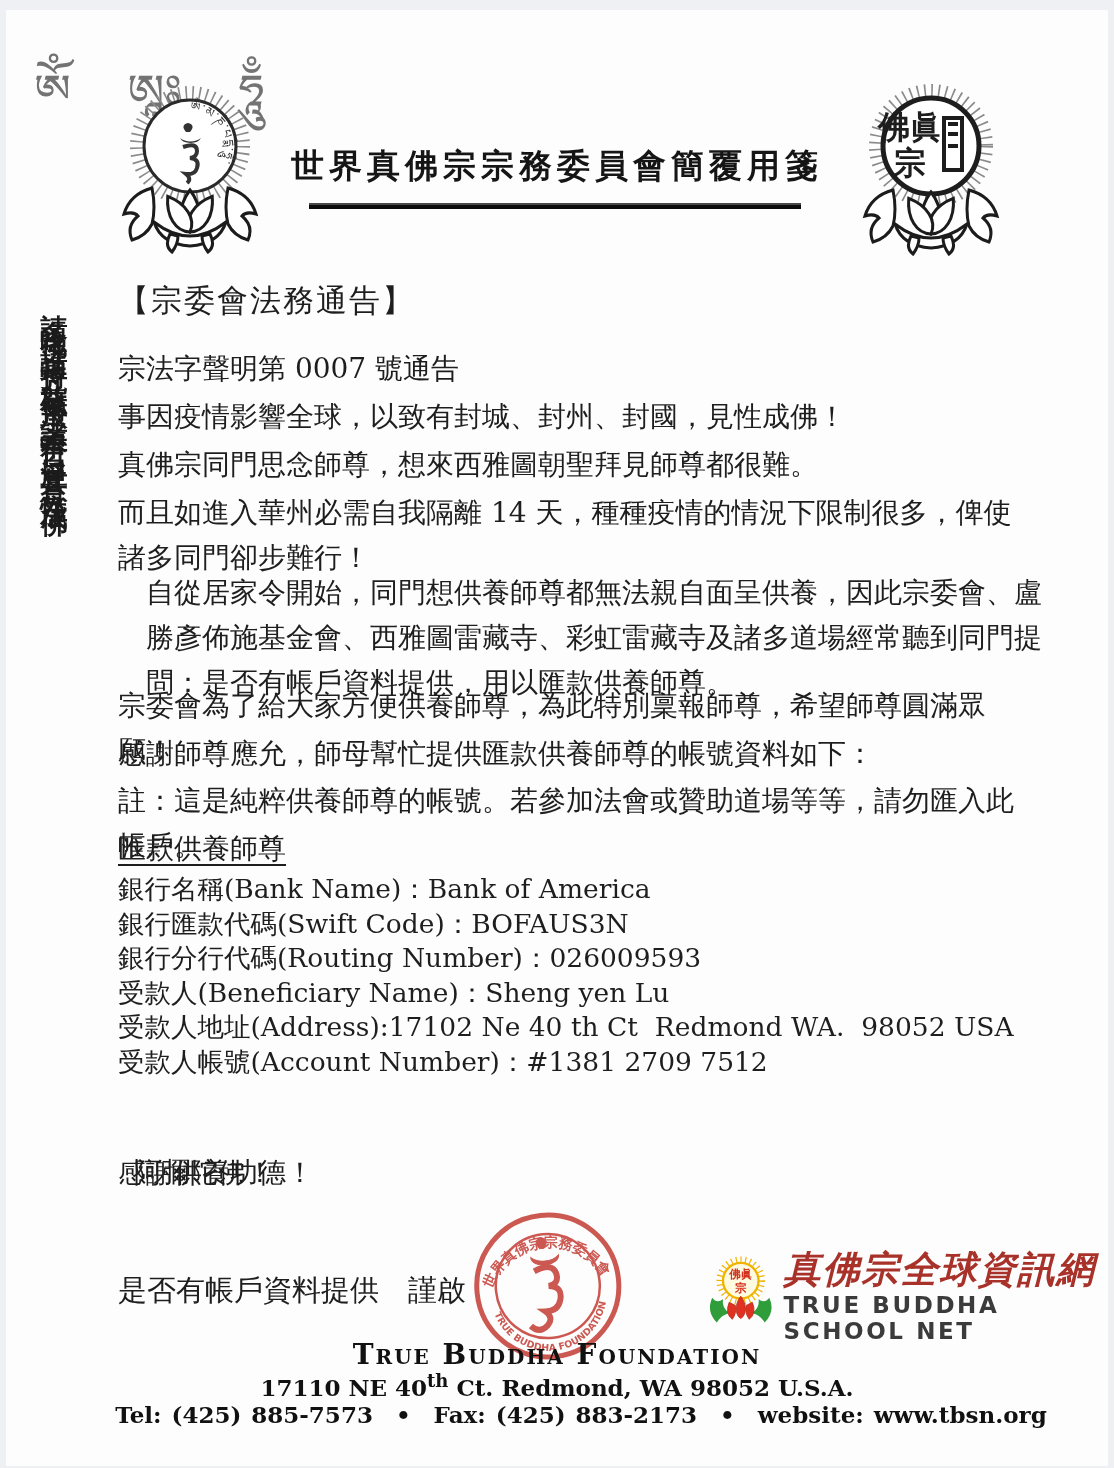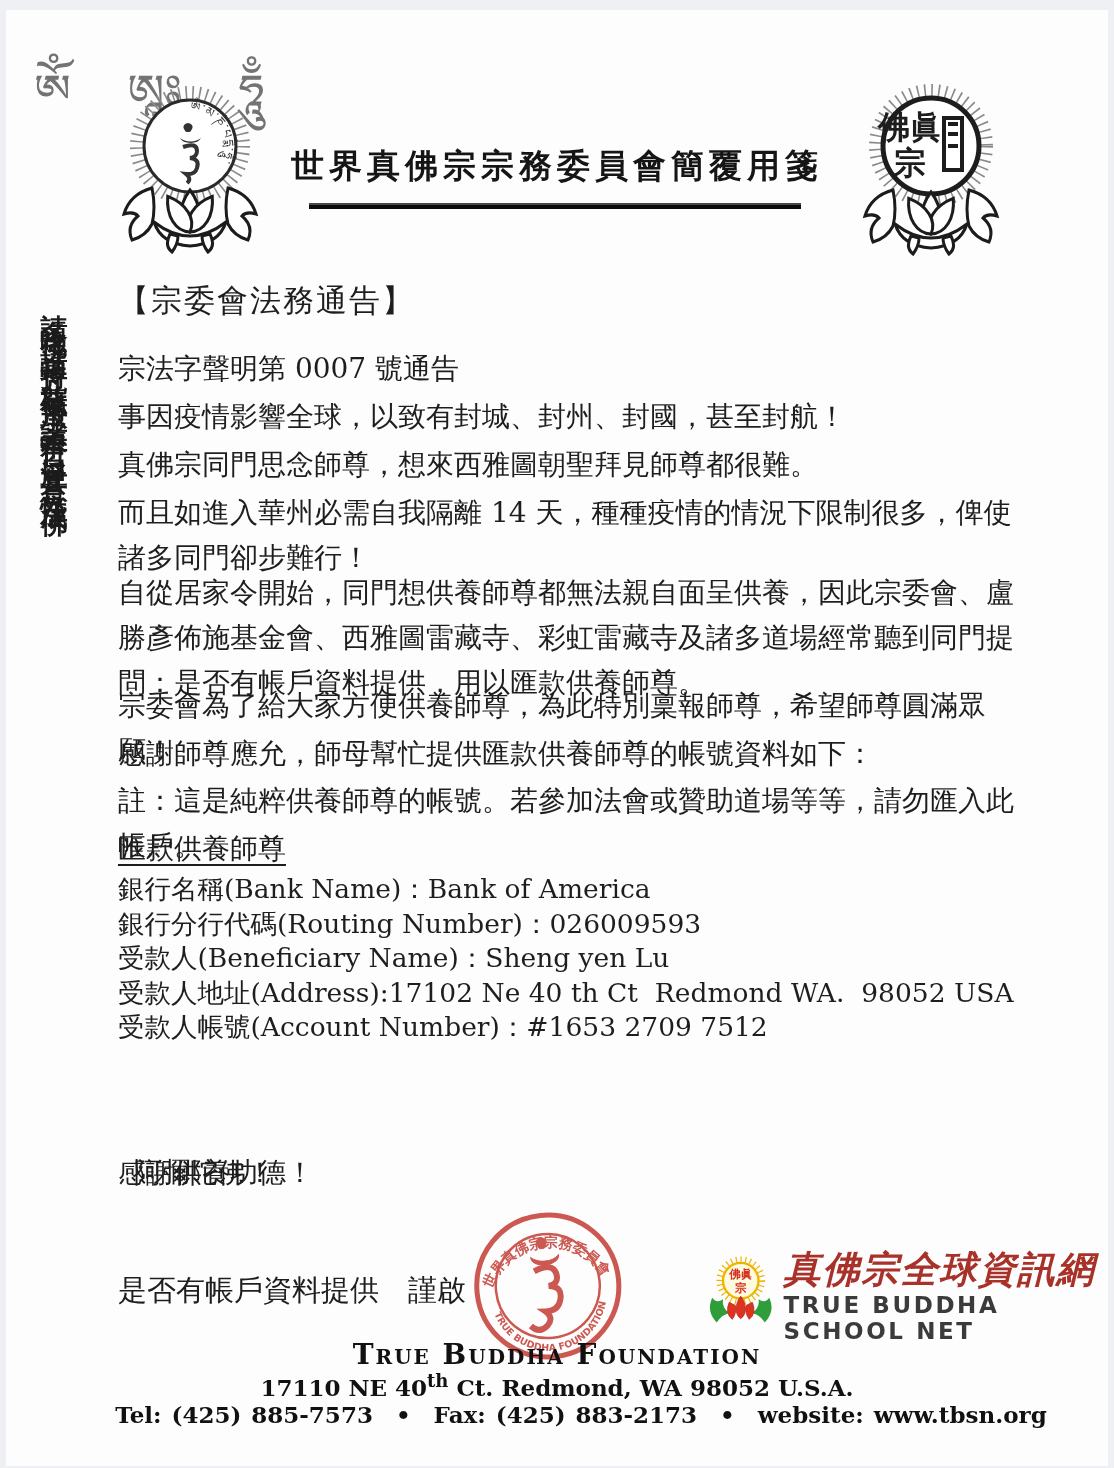--- a/index.html
+++ b/index.html
@@ -45,21 +45,21 @@
   }
 
   
   .content { position:absolute; left:112px; top:0; width:906px; font-size:28px; color:#1e1e1e; }
   .blk { position:absolute; left:0; width:906px; line-height:45px; }
   .notice-heading { top:268px; font-size:31px; letter-spacing:2px; }
   .subject        { top:336px; }
   .p1 { top:384px; }
   .p2 { top:432px; }
   .p3 { top:480px; }
-  .p4 { top:560px; }
+  .p4 { top:560px;margin-left:28px; }
   .p5 { top:673px; }
   .p6 { top:721px; }
   .note-line { top:768px; }
   .bank-title { top:816px; text-decoration:underline; text-underline-offset:6px; }
   .bank-lines { top:862px; font-size:26.5px; line-height:34.5px; }
   .thanks   { top:1140px; }
   .amitabha { top:1140px;margin-left:16px; }
   .signature { top:1258px; font-size:29px; }
 
   
@@ -141,34 +141,35 @@
         <path d="M99,154 Q105,166 97,172 Q91,164 91,156 Z"></path>
       </g>
     </svg>
   </div>
 
   <div class="side-motto txt">請多唸佛・請常持咒・尊敬傳承・諸善奉行・自淨其意・見性成佛</div>
 
   <div class="content">
     <div class="blk notice-heading txt">【宗委會法務通告】</div>
     <div class="blk subject txt">宗法字聲明第 0007 號通告</div>
-    <div class="blk p1 txt">事因疫情影響全球，以致有封城、封州、封國，甚至封航！</div>
+    <div class="blk p1 txt">事因疫情影響全球，以致有封城、封州、封國，見性成佛！</div>
     <div class="blk p2 txt">真佛宗同門思念師尊，想來西雅圖朝聖拜見師尊都很難。</div>
     <div class="blk p3 txt">而且如進入華州必需自我隔離 14 天，種種疫情的情況下限制很多，俾使諸多同門卻步難行！</div>
     <div class="blk p4 txt">自從居家令開始，同門想供養師尊都無法親自面呈供養，因此宗委會、盧勝彥佈施基金會、西雅圖雷藏寺、彩虹雷藏寺及諸多道場經常聽到同門提問：是否有帳戶資料提供，用以匯款供養師尊。</div>
     <div class="blk p5 txt">宗委會為了給大家方便供養師尊，為此特別稟報師尊，希望師尊圓滿眾願！</div>
     <div class="blk p6 txt">感謝師尊應允，師母幫忙提供匯款供養師尊的帳號資料如下：</div>
     <div class="blk note-line txt">註：這是純粹供養師尊的帳號。若參加法會或贊助道場等等，請勿匯入此帳戶。</div>
     <div class="blk bank-title txt">匯款供養師尊</div>
     <div class="blk bank-lines">
       <div class="txt">銀行名稱(Bank Name)：Bank of America</div>
+      <div class="txt">銀行匯款代碼(Swift Code)：BOFAUS3N</div>
       <div class="txt">銀行分行代碼(Routing Number)：026009593</div>
       <div class="txt">受款人(Beneficiary Name)：Sheng yen Lu</div>
       <div class="txt">受款人地址(Address):17102 Ne 40 th Ct  Redmond WA.  98052 USA</div>
-      <div class="txt">受款人帳號(Account Number)：#1653 2709 7512</div>
+      <div class="txt">受款人帳號(Account Number)：#1381 2709 7512</div>
     </div>
     <div class="blk thanks txt">感謝供養功德！</div>
     <div class="blk amitabha txt">阿彌陀佛！</div>
     <div class="blk signature txt">是否有帳戶資料提供　謹啟</div>
   </div>
 
   <div class="red-seal">
     <svg width="152" height="152" viewBox="0 0 152 152">
       <g fill="none" stroke="#c84b44">
         <circle cx="76" cy="76" r="71" stroke-width="5"></circle>

